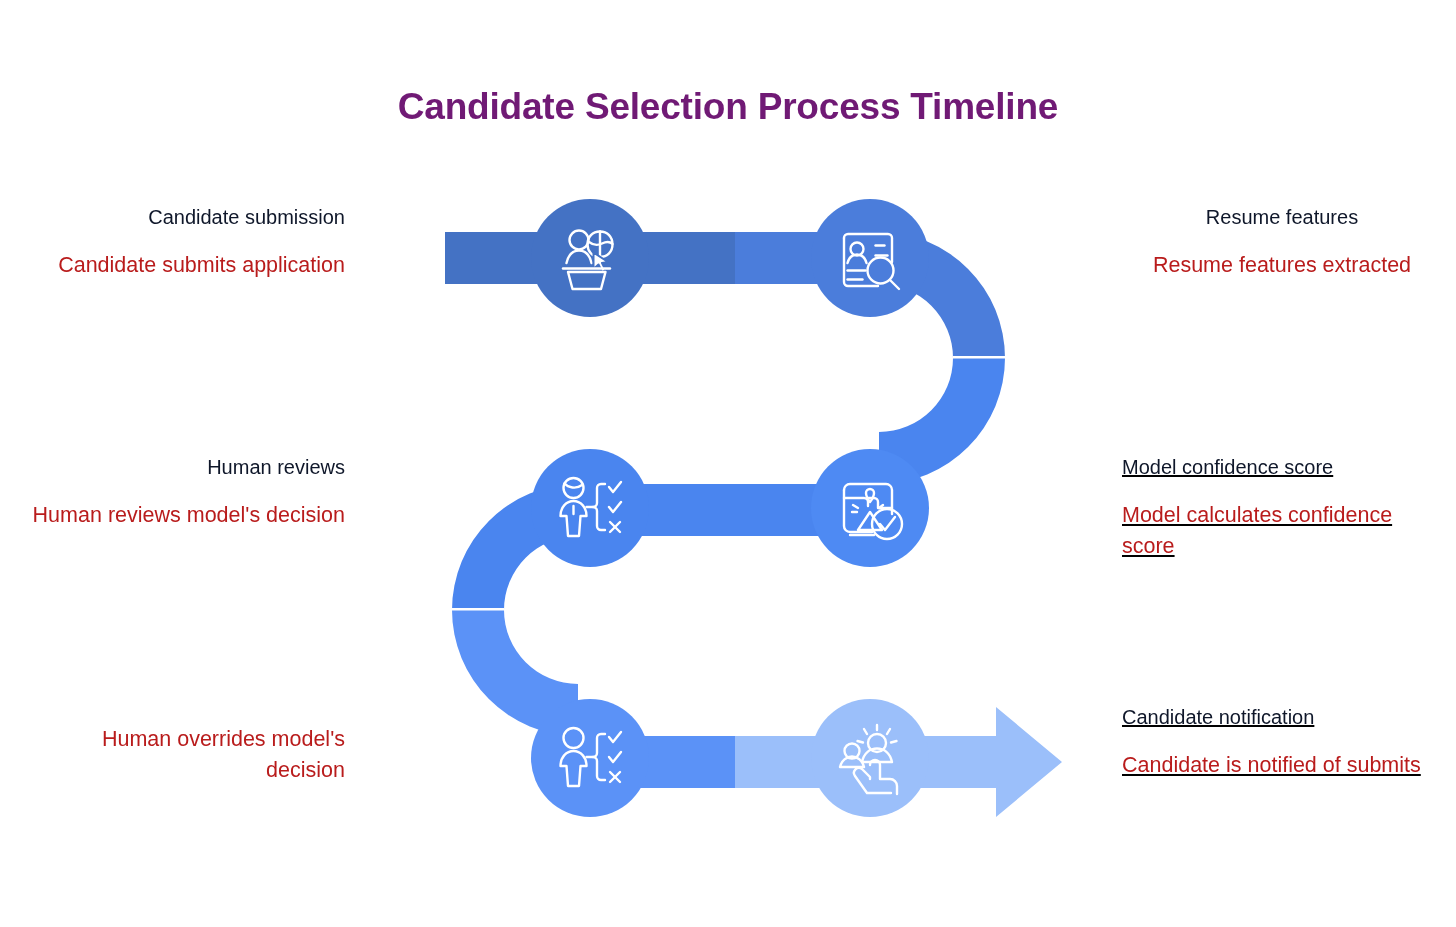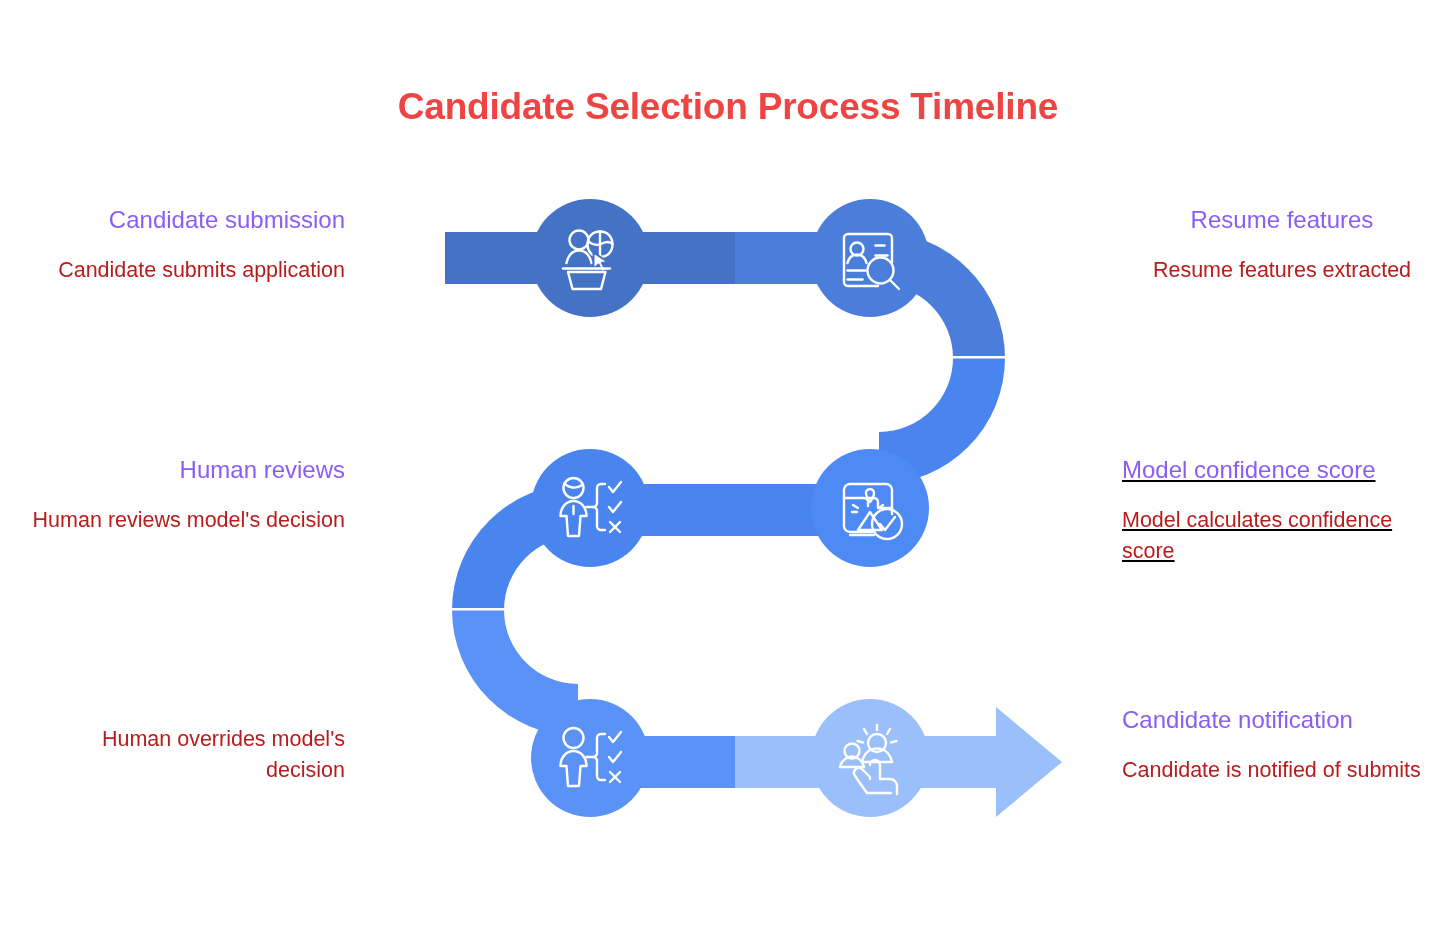--- a/index.html
+++ b/index.html
@@ -17,21 +17,21 @@
   }
 
   #title {
     position: absolute;
     left: 0;
     top: 86px;
     width: 1456px;
     text-align: center;
     font-size: 37px;
     font-weight: bold;
-    color: #ef4444;
+    color: #701a75;
     letter-spacing: -0.2px;
   }
 
   
   #snake {
     position: absolute;
     left: 0;
     top: 0;
     width: 1456px;
     height: 927px;
@@ -49,22 +49,22 @@
   .node svg { display: block; }
 
   .label-block {
     position: absolute;
     width: 320px;
   }
   .label-left  { text-align: right; }
   .label-right { text-align: left; }
 
   .label-title {
-    font-size: 24px;
-    color: #8b5cf6;
+    font-size: 20px;
+    color: #0f172a;
     line-height: 1.28;
   }
   .label-desc {
     font-size: 21.5px;
     color: #b91c1c;
     line-height: 1.45;
     margin-top: 19px;
   }
 </style>
 </head>
@@ -240,16 +240,16 @@
 
 <div class="label-block label-right" style="left:1122px; top:455px;text-decoration:underline;">
   <div class="label-title">Model confidence score</div>
   <div class="label-desc">Model calculates confidence score</div>
 </div>
 
 <div class="label-block label-left" style="left:25px; top:705px;">
   <div class="label-desc">Human overrides model's decision</div>
 </div>
 
-<div class="label-block label-right" style="left:1122px; top:705px;">
+<div class="label-block label-right" style="left:1122px; top:705px;text-decoration:underline;">
   <div class="label-title">Candidate notification</div>
   <div class="label-desc">Candidate is notified of submits</div>
 </div>
 
 </body></html>

